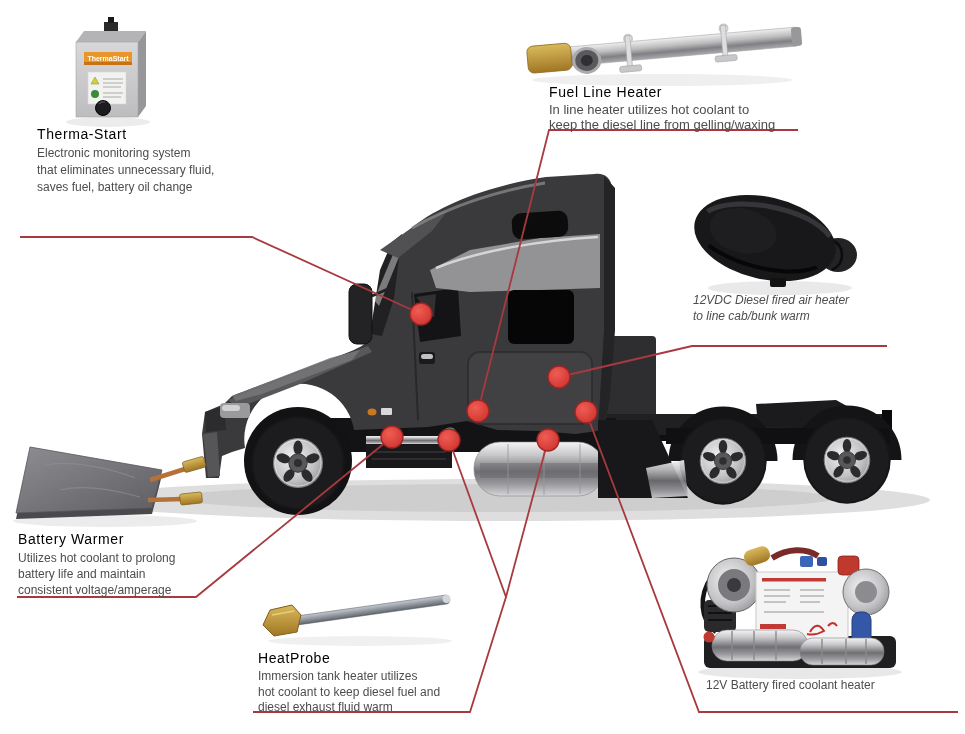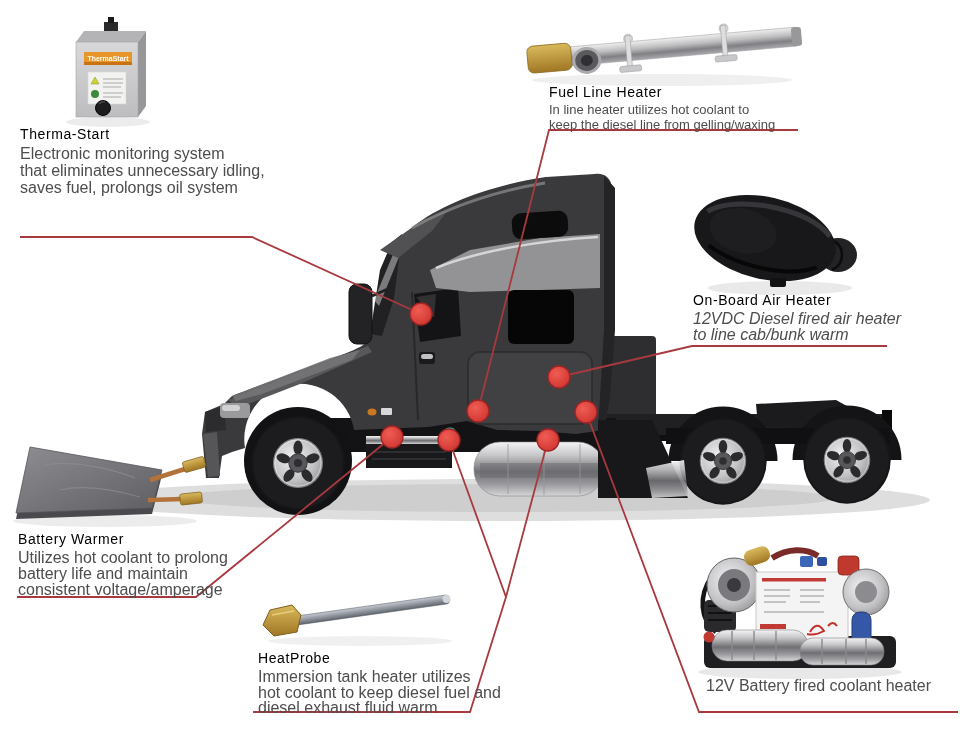--- a/index.html
+++ b/index.html
@@ -5,22 +5,22 @@
   html,body{margin:0;padding:0;background:#fff;}
   #stage{
     position:relative;width:965px;height:734px;background:#fff;overflow:hidden;
     font-family:"Liberation Sans","DejaVu Sans",sans-serif;
   }
   #art{position:absolute;left:0;top:0;width:965px;height:734px;}
   .callout{position:absolute;white-space:nowrap;}
   .callout h3{
     margin:0 0 3px 0;font-size:14px;font-weight:normal;color:#000000;letter-spacing:.6px;
   }
-  .callout .ln{font-size:16px;color:#4d4d4d;line-height:16.5px;}
-  #co-therma{left:20px;top:126px;}
+  .callout .ln{font-size:12px;color:#4d4d4d;line-height:16.5px;}
+  #co-therma{left:37px;top:126px;}
   #co-therma .ln{line-height:17px;}
   #co-fuel{left:549px;top:84px;}
   #co-fuel .ln{line-height:14.8px;font-size:13px;}
   #co-air{left:693px;top:292px;}
   #co-air .ln{line-height:16px;font-style:italic;}
   #co-battery{left:18px;top:531px;}
   #co-battery .ln{line-height:16px;}
   #co-heatprobe{left:258px;top:650px;}
   #co-heatprobe .ln{line-height:15.5px;}
   #co-coolant{left:706px;top:678px;}
@@ -321,32 +321,31 @@
     <circle cx="392" cy="437" r="11"></circle>
     <circle cx="449" cy="440" r="11"></circle>
     <circle cx="548" cy="440" r="11"></circle>
     <circle cx="586" cy="412" r="11"></circle>
   </g>
 </svg>
 
   <div class="callout" id="co-therma">
     <h3>Therma-Start</h3>
     <div class="ln">Electronic monitoring system</div>
-    <div class="ln">that eliminates unnecessary idling,</div>
-    <div class="ln">saves fuel, prolongs oil system</div>
+    <div class="ln">that eliminates unnecessary fluid,</div>
+    <div class="ln">saves fuel, battery oil change</div>
   </div>
 
   <div class="callout" id="co-fuel">
     <h3>Fuel Line Heater</h3>
     <div class="ln">In line heater utilizes hot coolant to</div>
     <div class="ln">keep the diesel line from gelling/waxing</div>
   </div>
 
   <div class="callout" id="co-air">
-    <h3>On-Board Air Heater</h3>
     <div class="ln">12VDC Diesel fired air heater</div>
     <div class="ln">to line cab/bunk warm</div>
   </div>
 
   <div class="callout" id="co-heatprobe">
     <h3>HeatProbe</h3>
     <div class="ln">Immersion tank heater utilizes</div>
     <div class="ln">hot coolant to keep diesel fuel and</div>
     <div class="ln">diesel exhaust fluid warm</div>
   </div>

